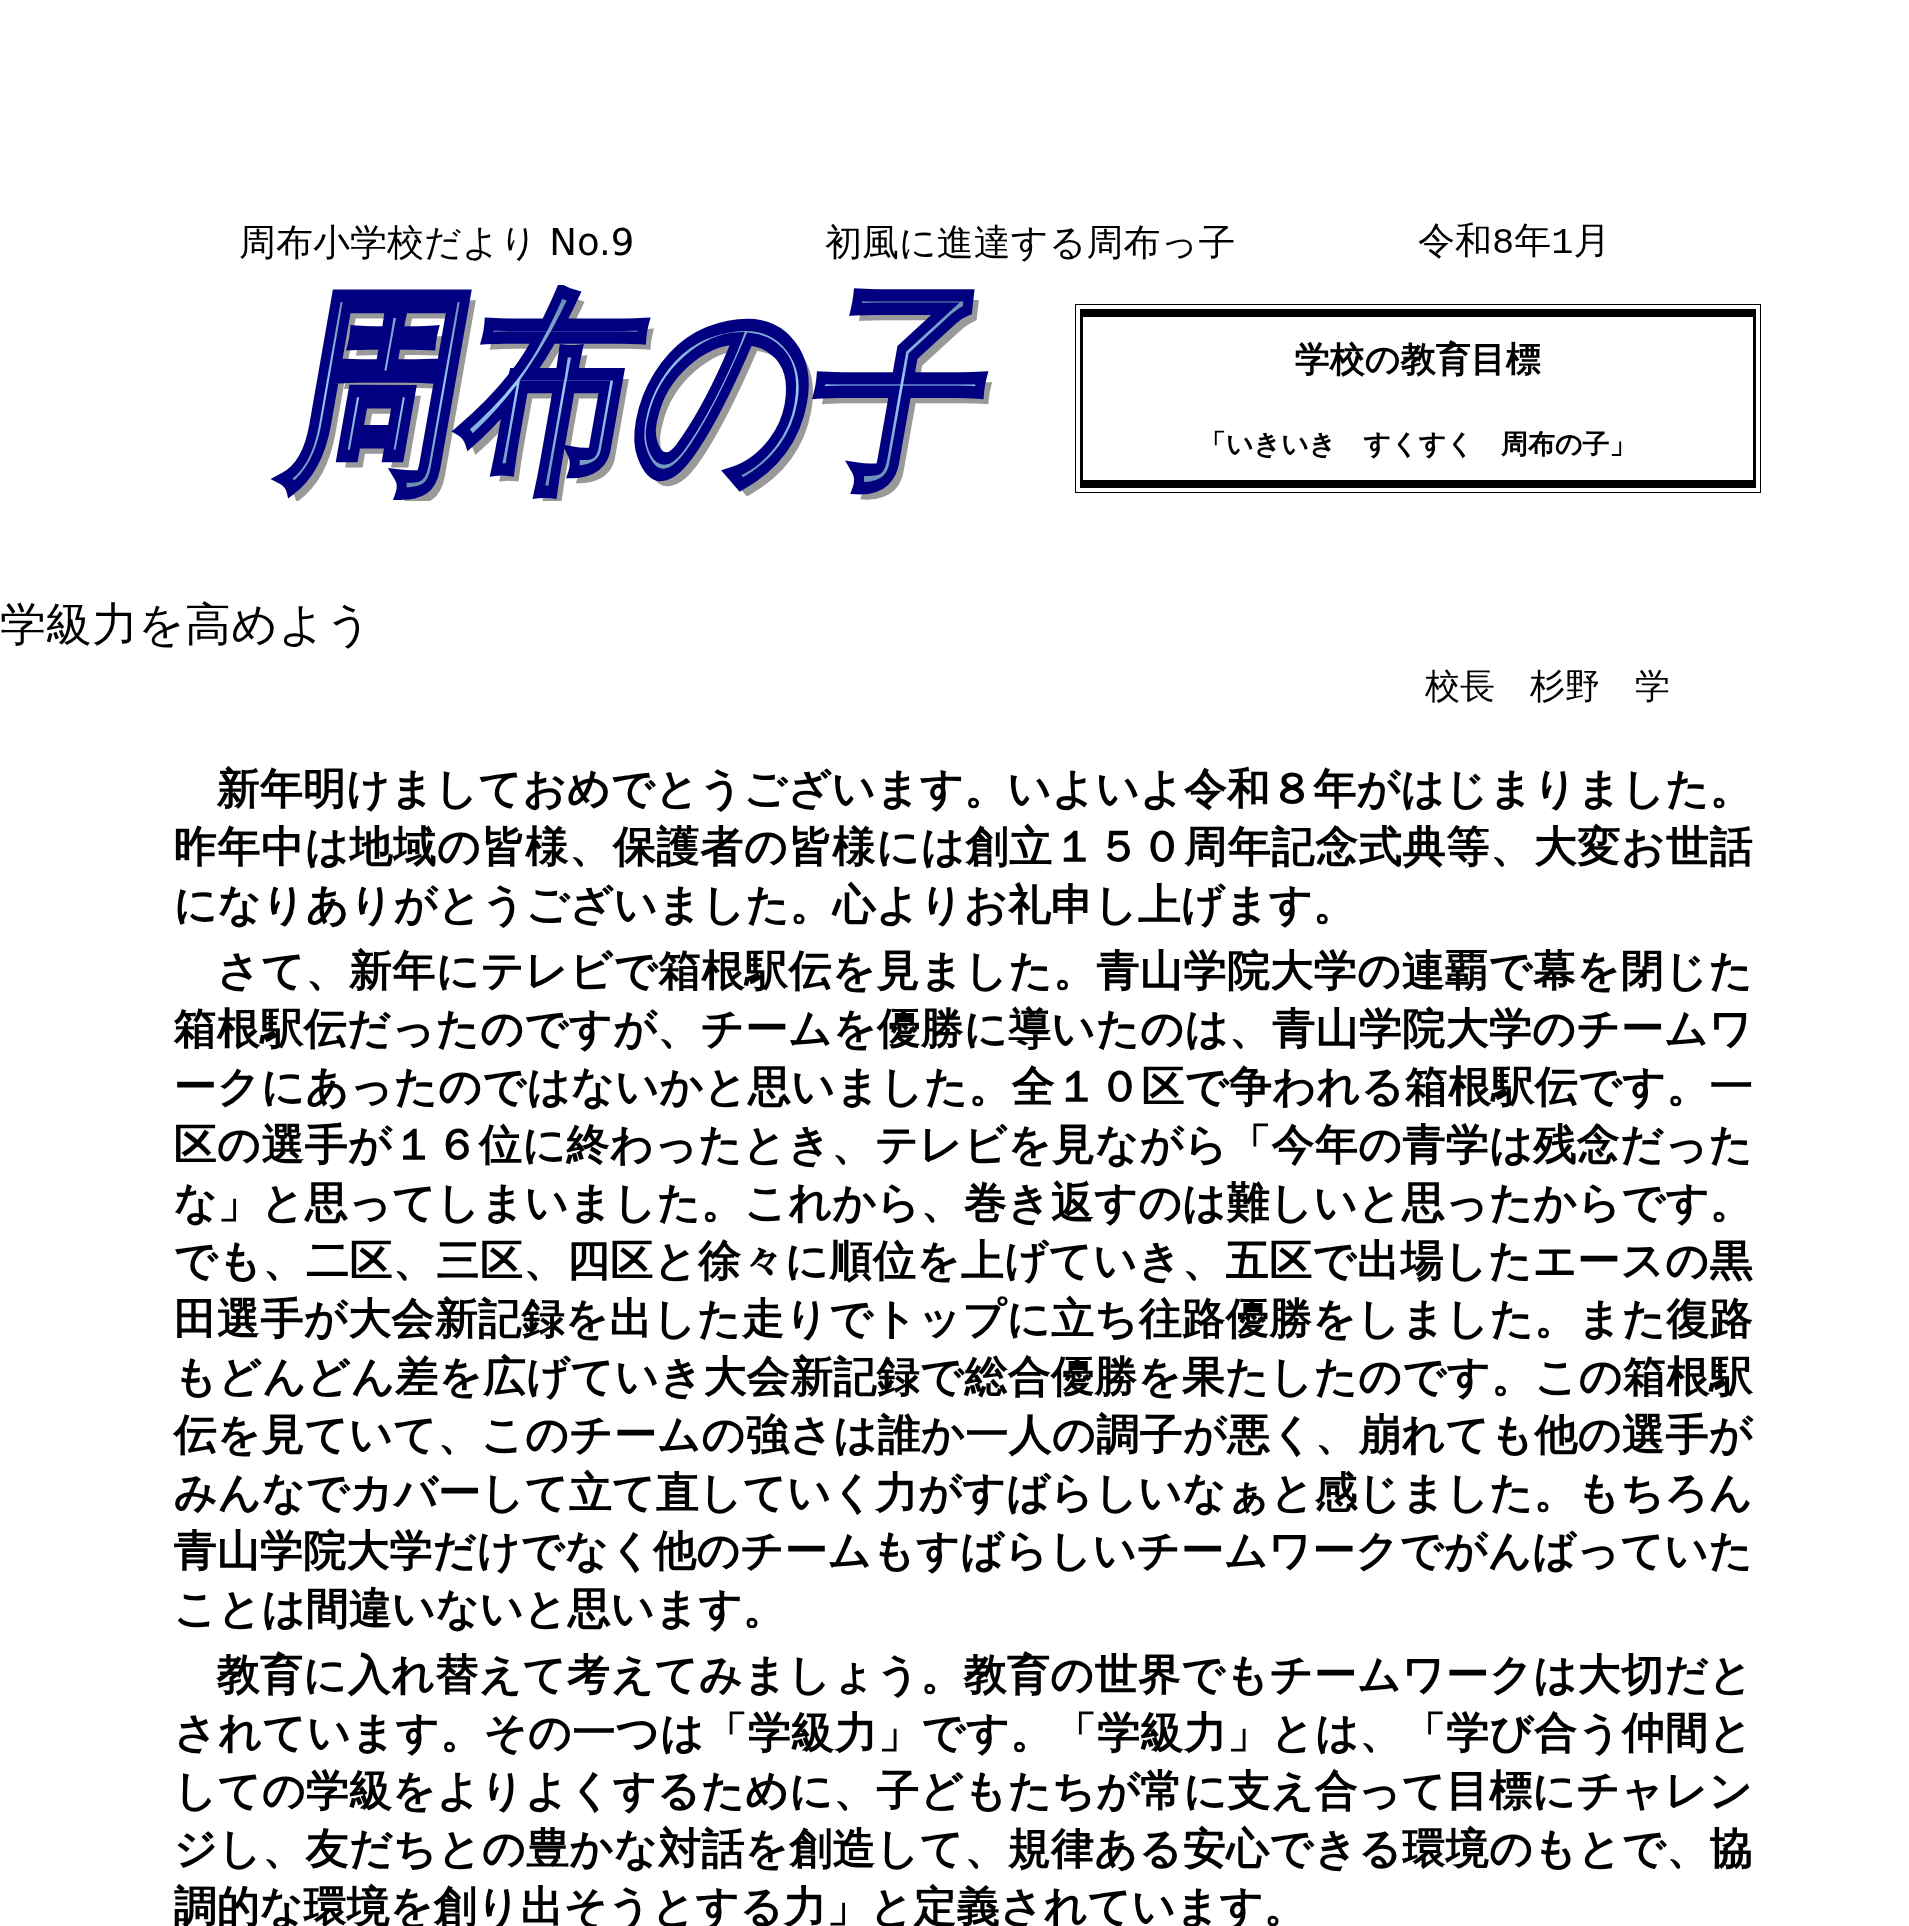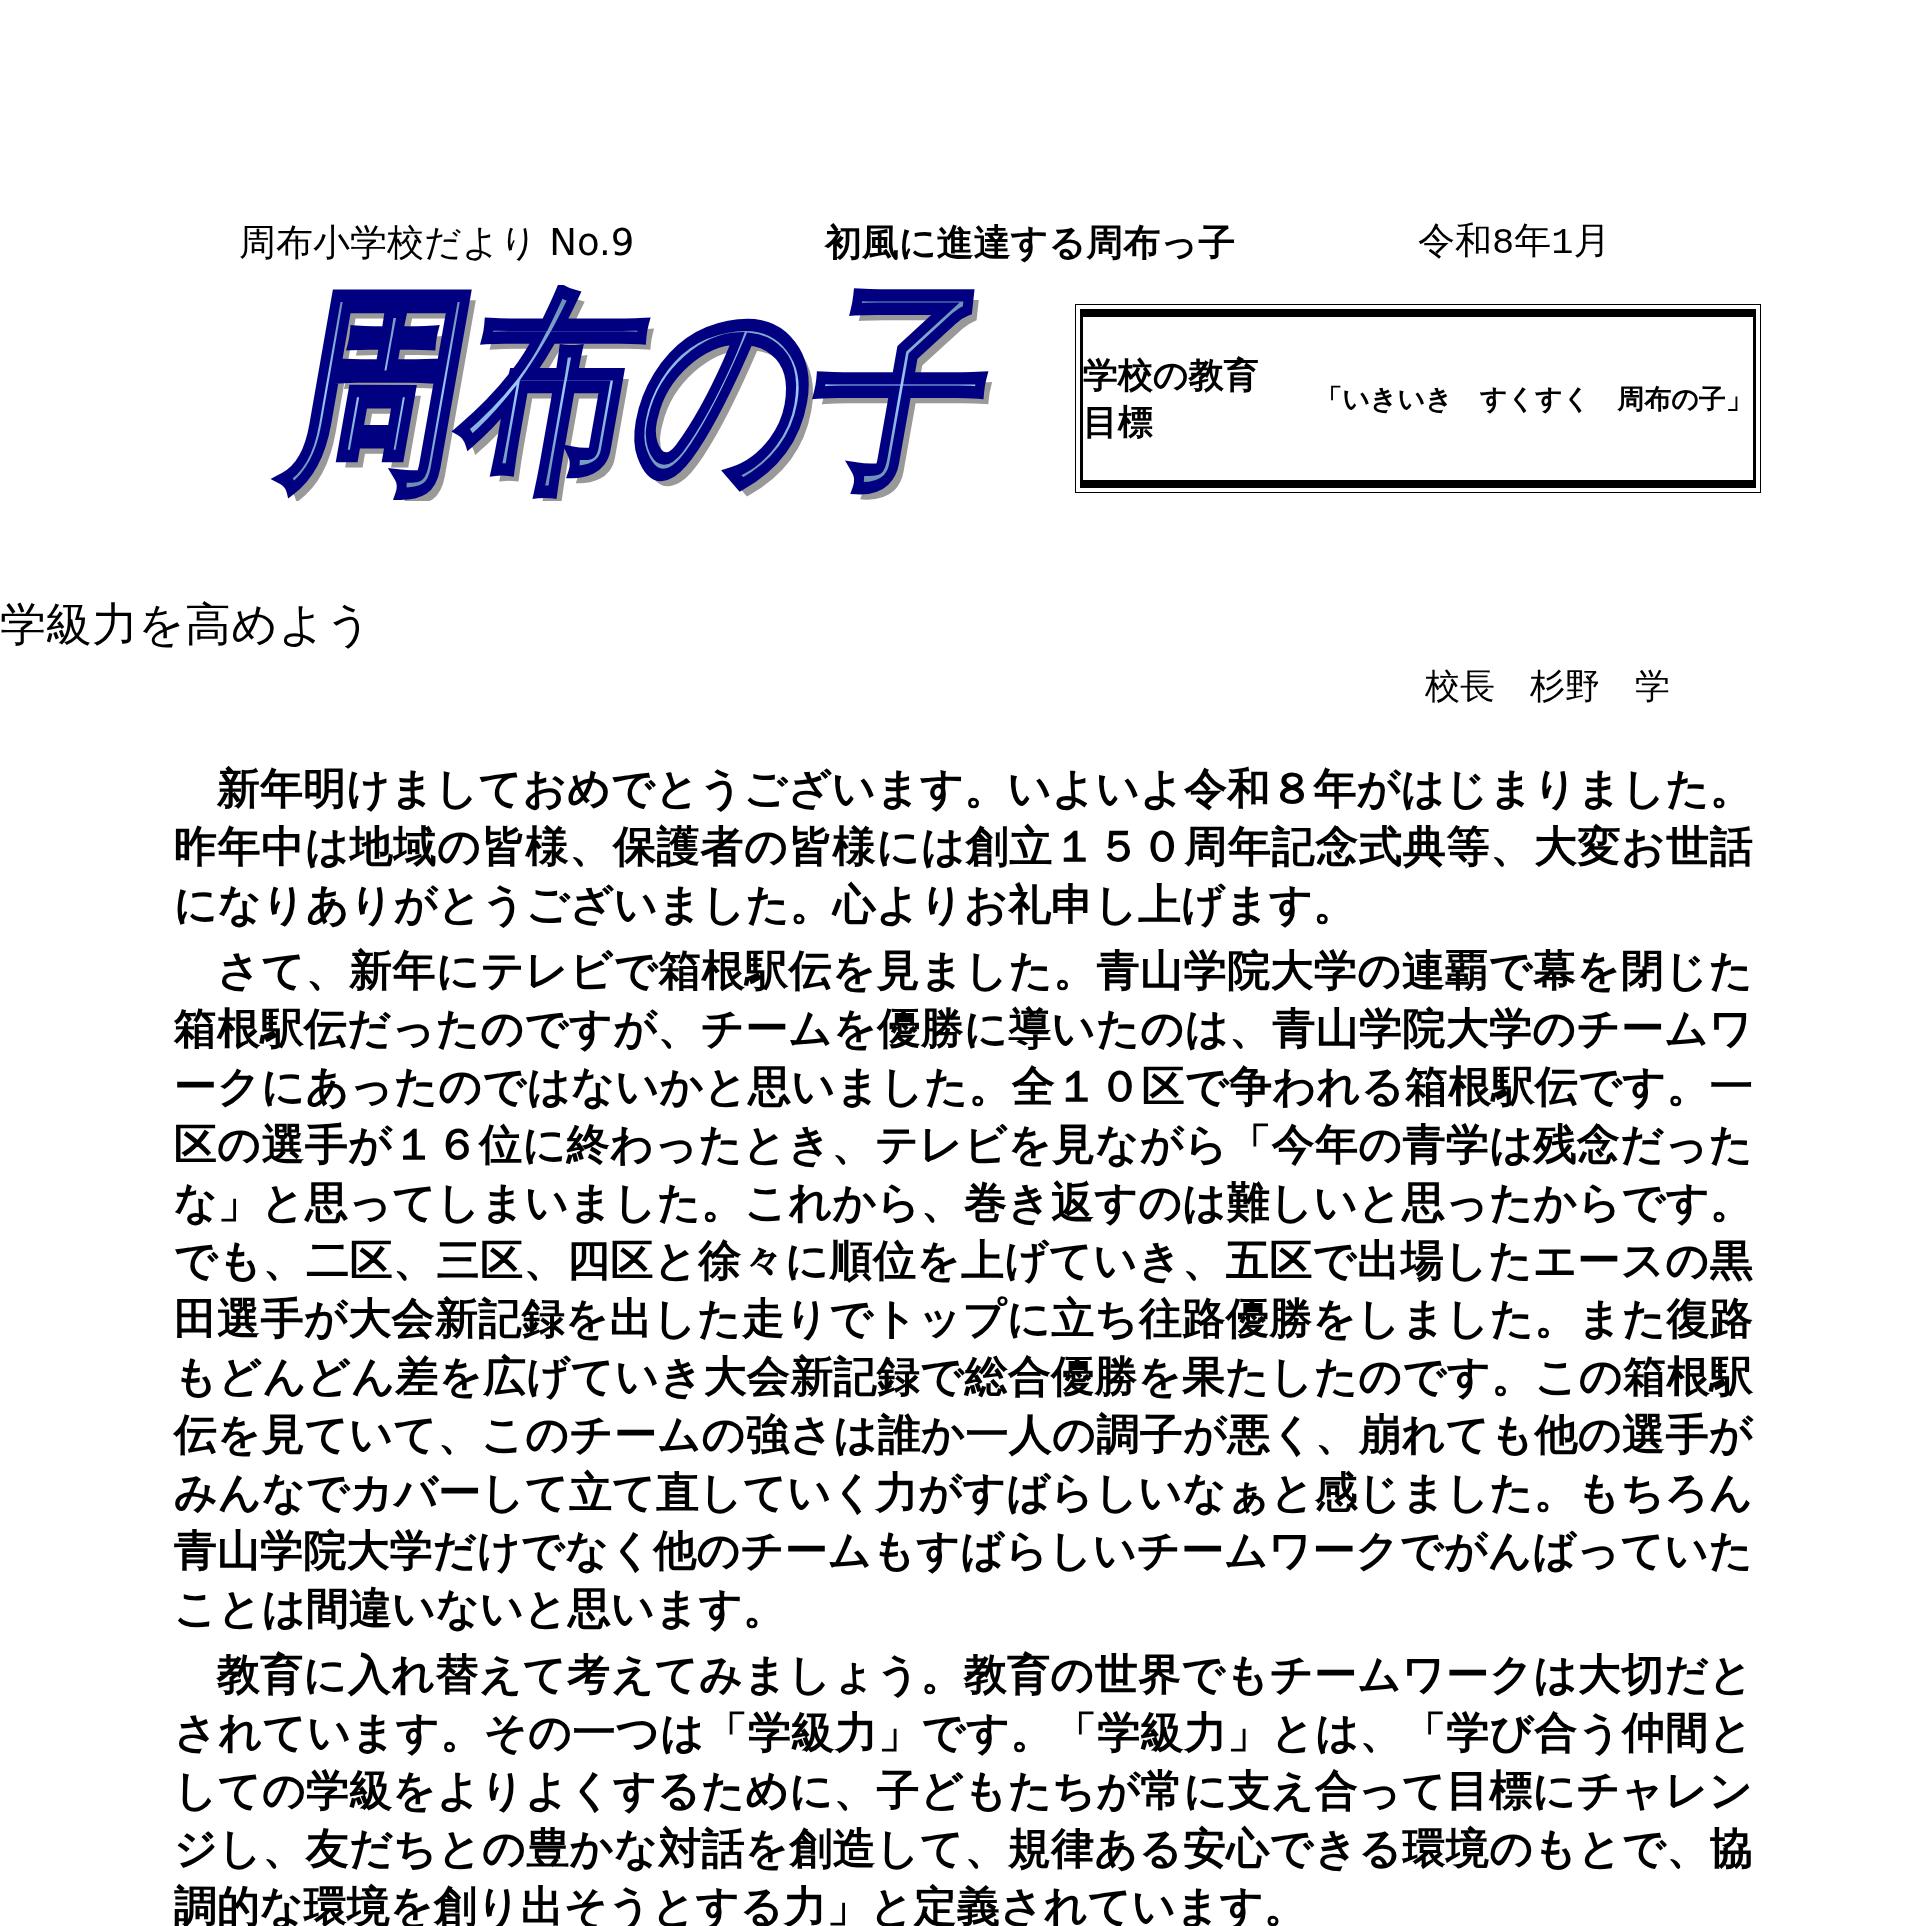--- a/index.html
+++ b/index.html
@@ -6,37 +6,37 @@
   body {
     width: 1910px; height: 2703px; position: relative; overflow: hidden;
     font-family: "DejaVu Sans", "Liberation Sans", sans-serif; color: #000;
   }
   .header-line {
     position: absolute; top: 216px; left: 239px; width: 1387px; height: 54px;
     font-size: 37px; line-height: 54px; text-align: center;
   }
   .header-line span { position: absolute; top: 0; white-space: nowrap; }
   .h-left { left: 0; }
-  .h-mid { left: 586px; font-weight: bold; }
+  .h-mid { left: 586px; font-weight: normal; }
   .h-right { left: 1179px; font-family: Liberation Mono, monospace; }
 
   .masthead {
     position: absolute; left: 208px; top: 285px; width: 840px; height: 216px;
   }
   .masthead svg { width: 100%; height: 100%; }
 
   .goal-box {
     position: absolute; left: 1075px; top: 304px; width: 686px; height: 189px;
     border: 1.5px solid #000; box-sizing: border-box; padding: 3.9px;
   }
   .goal-inner {
     width: 100%; height: 100%; box-sizing: border-box;
     border-top: 8.5px solid #000; border-bottom: 8.5px solid #000;
     border-left: 3.1px solid #000; border-right: 3.1px solid #000;
-    display: flex; flex-direction: row; align-items: center; justify-content: center;
+    display: flex; flex-direction: column; align-items: center; justify-content: center;
     gap: 43px;
   }
   .goal-title { font-size: 35px; font-weight: bold; }
   .goal-motto { font-size: 27px; font-weight: bold; white-space: pre; }
 
   .article-title {
     position: absolute; top: 593px; left: 0; width: 1910px; text-align: left;
     font-size: 46px; line-height: 62px; font-family: "DejaVu Serif", serif;
   }
   .author {

